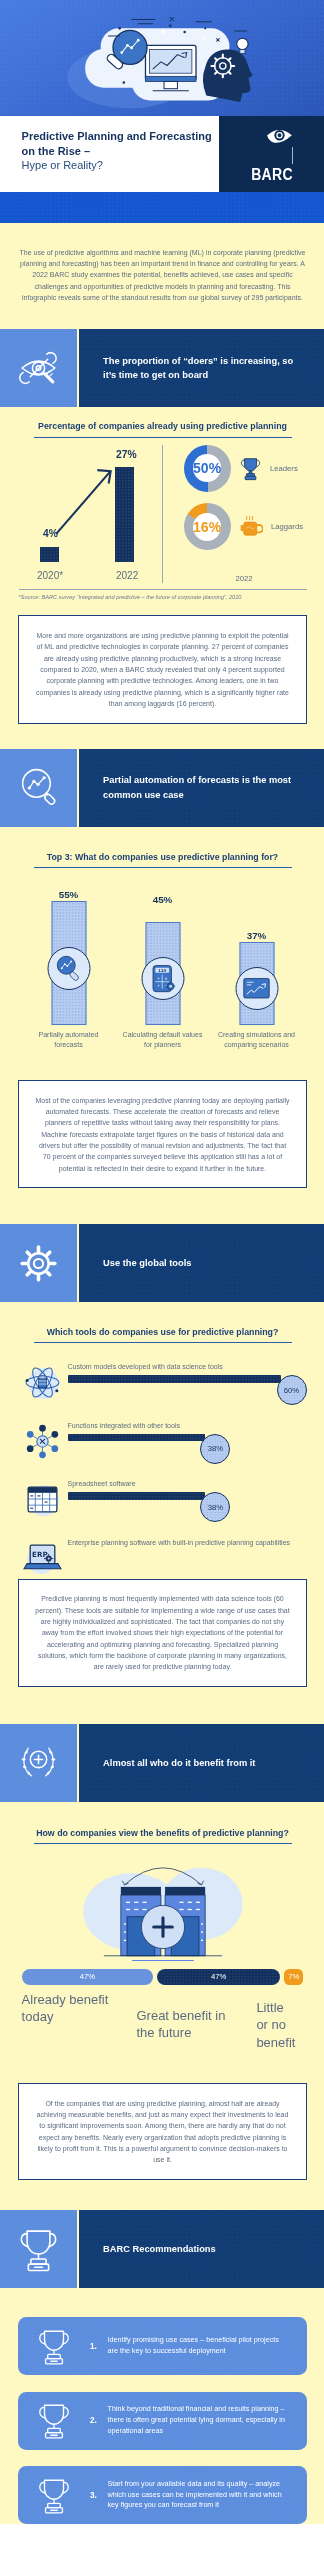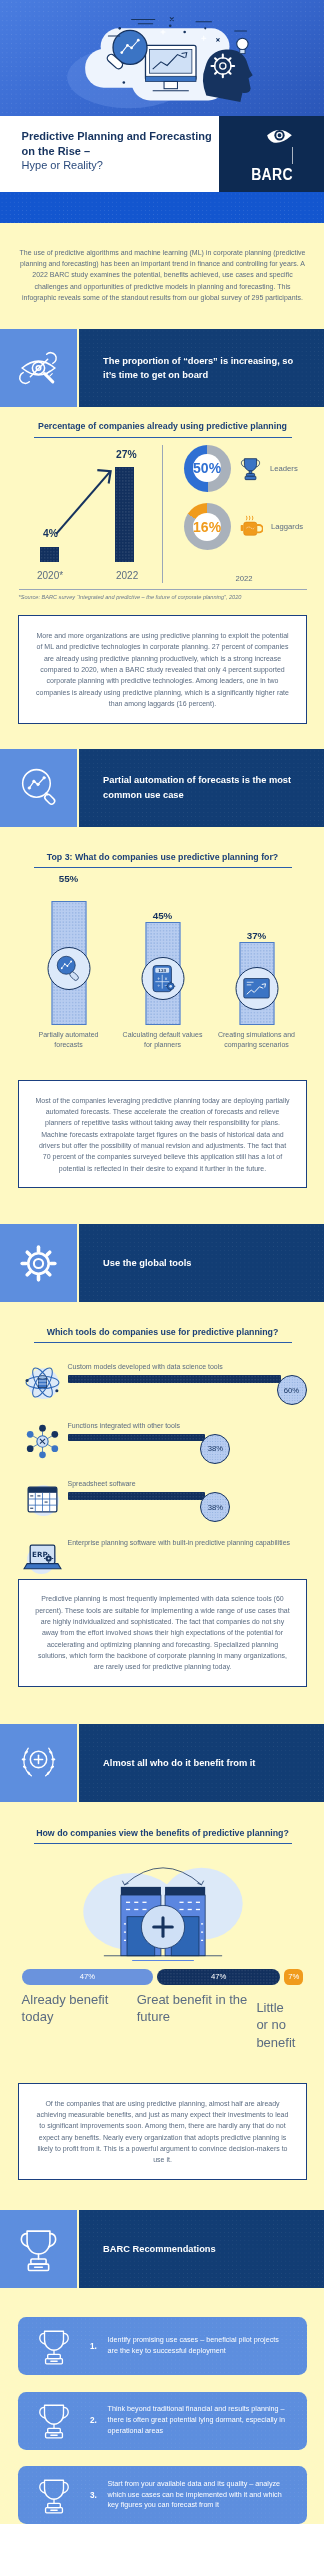--- a/index.html
+++ b/index.html
@@ -294,37 +294,37 @@
     <div class="bar">
       <p>Partial automation of forecasts is the most common use case</p>
     </div>
   </div>
 
   <div class="top3">
     <h2 class="sec-heading">Top 3: What do companies use predictive planning for?</h2>
     <div class="heading-rule"></div>
     <div class="top3-cols">
       <div class="t3col">
-        <span class="t3pct" style="bottom:172px;">55%</span>
+        <span class="t3pct" style="bottom:156px;">55%</span>
         <div class="t3bar" style="height:122px;"></div>
         <div class="t3circle" style="bottom:66px;">
           <svg width="30" height="30" viewBox="0 0 80 80">
             <circle cx="34" cy="30" r="24" fill="#3b74c4" stroke="#16335f" stroke-width="2"></circle>
             <polyline points="22,38 30,27 37,32 47,20" fill="none" stroke="#ffffff" stroke-width="2"></polyline>
             <circle cx="22" cy="38" r="2.4" fill="#fff"></circle>
               <circle cx="30" cy="27" r="2.4" fill="#fff"></circle>
             <circle cx="37" cy="32" r="2.4" fill="#fff"></circle>
               <circle cx="47" cy="20" r="2.4" fill="#fff"></circle>
             <rect x="48" y="46" width="14" height="26" rx="7" transform="rotate(-45 55 59)" fill="#cfe0f6" stroke="#16335f" stroke-width="2"></rect>
           </svg>
         </div>
         <p class="t3label">Partially automated forecasts</p>
       </div>
       <div class="t3col">
-        <span class="t3pct" style="bottom:135px;">45%</span>
+        <span class="t3pct" style="bottom:151px;">45%</span>
         <div class="t3bar" style="height:101px;"></div>
         <div class="t3circle" style="bottom:56px;">
           <svg width="29" height="30" viewBox="0 0 72 78">
             <rect x="10" y="4" width="48" height="68" rx="8" fill="#3b74c4" stroke="#16335f" stroke-width="2"></rect>
             <rect x="16" y="10" width="36" height="13" rx="3" fill="#cfe0f6"></rect>
             <text x="34" y="20" font-size="10" font-weight="bold" fill="#16335f" text-anchor="middle" font-family="DejaVu Sans, sans-serif">123</text>
             <line x1="34" y1="28" x2="34" y2="64" stroke="#dce9f8" stroke-width="2"></line>
             <line x1="16" y1="46" x2="52" y2="46" stroke="#dce9f8" stroke-width="2"></line>
             <text x="25" y="41" font-size="11" fill="#fff" text-anchor="middle" font-family="DejaVu Sans, sans-serif">+</text>
             <text x="44" y="41" font-size="11" fill="#fff" text-anchor="middle" font-family="DejaVu Sans, sans-serif">×</text>
@@ -578,21 +578,21 @@
       <line x1="95" y1="196" x2="325" y2="196" stroke="#16335f" stroke-width="1.5"></line>
       <line x1="150" y1="205" x2="270" y2="205" stroke="#5b86e0" stroke-width="2"></line>
     </svg>
     <div class="pill-row">
       <div class="pill pill-1">47%</div>
       <div class="pill pill-2">47%</div>
       <div class="pill pill-3">7%</div>
     </div>
     <div class="pill-labels">
       <p class="pill-label" style="width:133px;margin:0;">Already benefit today</p>
-      <p class="pill-label" style="width:129px;margin:0;">Great benefit in the future</p>
+      <p class="pill-label" style="width:129px;margin:16px;">Great benefit in the future</p>
       <p class="pill-label" style="flex:1;margin:8px;">Little or no benefit</p>
     </div>
   </div>
 
   <div class="textbox" style="margin-top:24px;">
     <p>Of the companies that are using predictive planning, almost half are already achieving measurable benefits, and just as many expect their investments to lead to significant improvements soon. Among them, there are hardly any that do not expect any benefits. Nearly every organization that adopts predictive planning is likely to profit from it. This is a powerful argument to convince decision-makers to use it.</p>
   </div>
 
   <div style="height:30px"></div>
 

